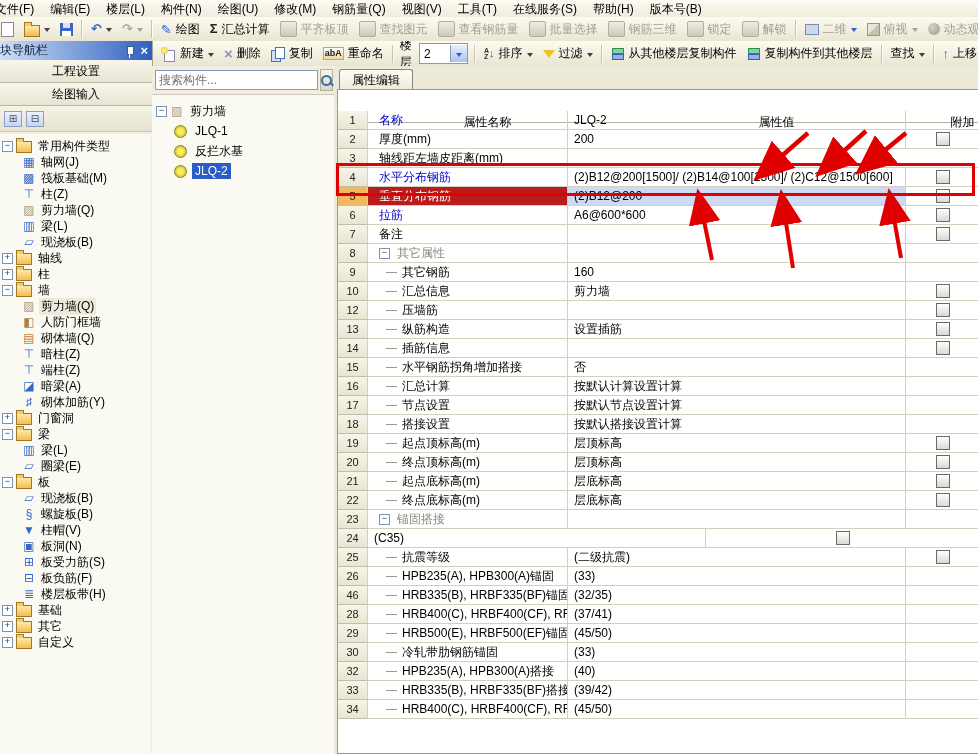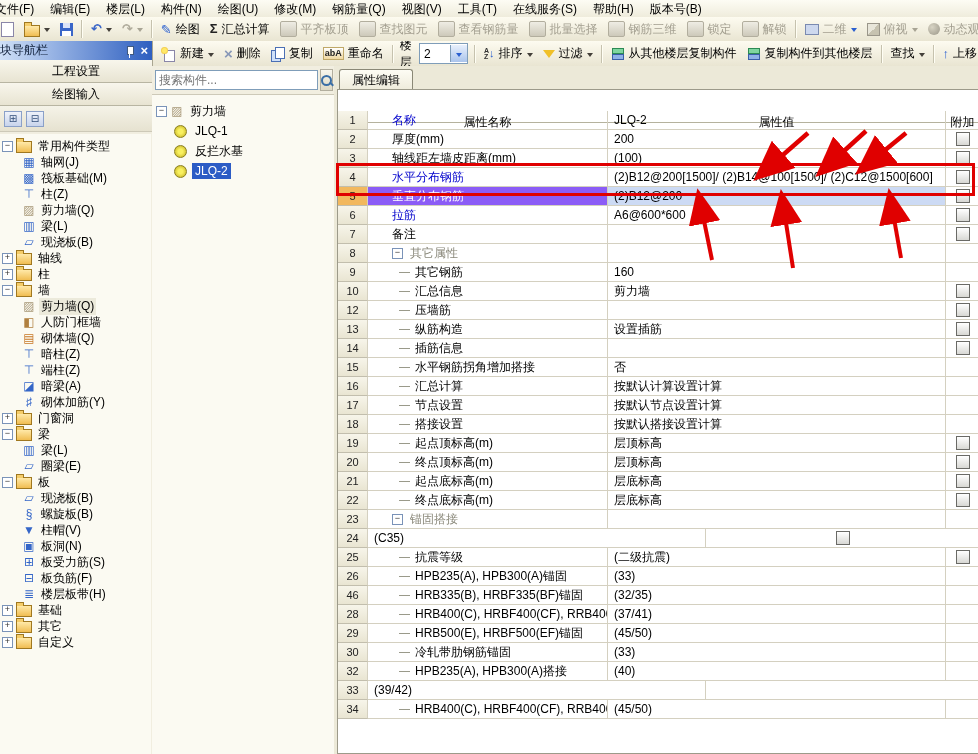--- a/index.html
+++ b/index.html
@@ -98,22 +98,22 @@
   #prop-header{display:flex;height:21px;}
   .hdr{display:flex;align-items:center;justify-content:center;border-right:1px solid #b5b29e;border-bottom:1px solid #b5b29e;background:linear-gradient(#fefdf6,#e7e2cc);box-sizing:border-box;margin-top:32px;}
   .hdr.num-h{width:30px;}
   .hdr.name-h{width:240px;}
   .hdr.val-h{width:338px;background:linear-gradient(#fcd9a2,#f2b662);}
   .hdr.att-h{flex:1;border-right:none;}
   .prow{display:flex;height:19px;}
   .pc{box-sizing:border-box;border-right:1px solid #d4d0c0;border-bottom:1px solid #d4d0c0;display:flex;align-items:center;overflow:hidden;white-space:nowrap;}
   .pc.num{width:30px;justify-content:center;font-size:11px;background:linear-gradient(#f7f5ea,#e9e5d2);border-bottom:1px solid #c2bead;color:#222;}
   .pc.num.numsel{background:#f2b85e;}
-  .pc.name{width:240px;padding-left:24px;align-items:center;}
-  .pc.name.namesel{background:#8b5cf6;color:#fff;}
+  .pc.name{width:200px;padding-left:11px;align-items:center;}
+  .pc.name.namesel{background:#b91c1c;color:#fff;}
   .pc.val{width:338px;padding-left:6px;}
   .pc.val.valsel{background:#ccdaf4;}
   .pc.att{flex:1;border-right:none;justify-content:center;}
   .plabel.link{color:#0000cc;}
   .grouplabel{color:#8a887a;margin-left:4px;}
   .dash{width:11px;height:0;border-top:1px solid #9a9a8a;margin:0 5px 0 7px;flex:none;}
   .cb{width:12px;height:12px;border:1px solid #6a6a66;background:linear-gradient(#ffffff,#d8d8d4);}
   
   #red-box{position:absolute;left:336px;top:163px;width:633px;height:27px;border:3px solid #e00000;z-index:40;pointer-events:none;}
   #annot-svg{position:absolute;left:0;top:0;z-index:50;pointer-events:none;}
@@ -505,23 +505,20 @@
           </div>
           <div class="pc att">
             <span class="cb"></span>
           </div>
         </div>
         <div class="prow">
           <div class="pc num">3</div>
           <div class="pc name">
             <span class="plabel">轴线距左墙皮距离(mm)</span>
           </div>
-          <div class="pc val">
-            <span class="pvalue">(100)</span>
-          </div>
           <div class="pc att">
             <span class="cb"></span>
           </div>
         </div>
         <div class="prow">
           <div class="pc num">4</div>
           <div class="pc name">
             <span class="plabel link">水平分布钢筋</span>
           </div>
           <div class="pc val">
@@ -831,20 +828,24 @@
             <span class="dash"></span>
             <span class="plabel">HPB235(A), HPB300(A)搭接</span>
           </div>
           <div class="pc val">
             <span class="pvalue">(40)</span>
           </div>
           <div class="pc att"></div>
         </div>
         <div class="prow">
           <div class="pc num">33</div>
+          <div class="pc name">
+            <span class="dash"></span>
+            <span class="plabel">HRB335(B), HRBF335(BF)搭接</span>
+          </div>
           <div class="pc val">
             <span class="pvalue">(39/42)</span>
           </div>
           <div class="pc att"></div>
         </div>
         <div class="prow">
           <div class="pc num">34</div>
           <div class="pc name">
             <span class="dash"></span>
             <span class="plabel">HRB400(C), HRBF400(CF), RRB400(D)搭</span>

